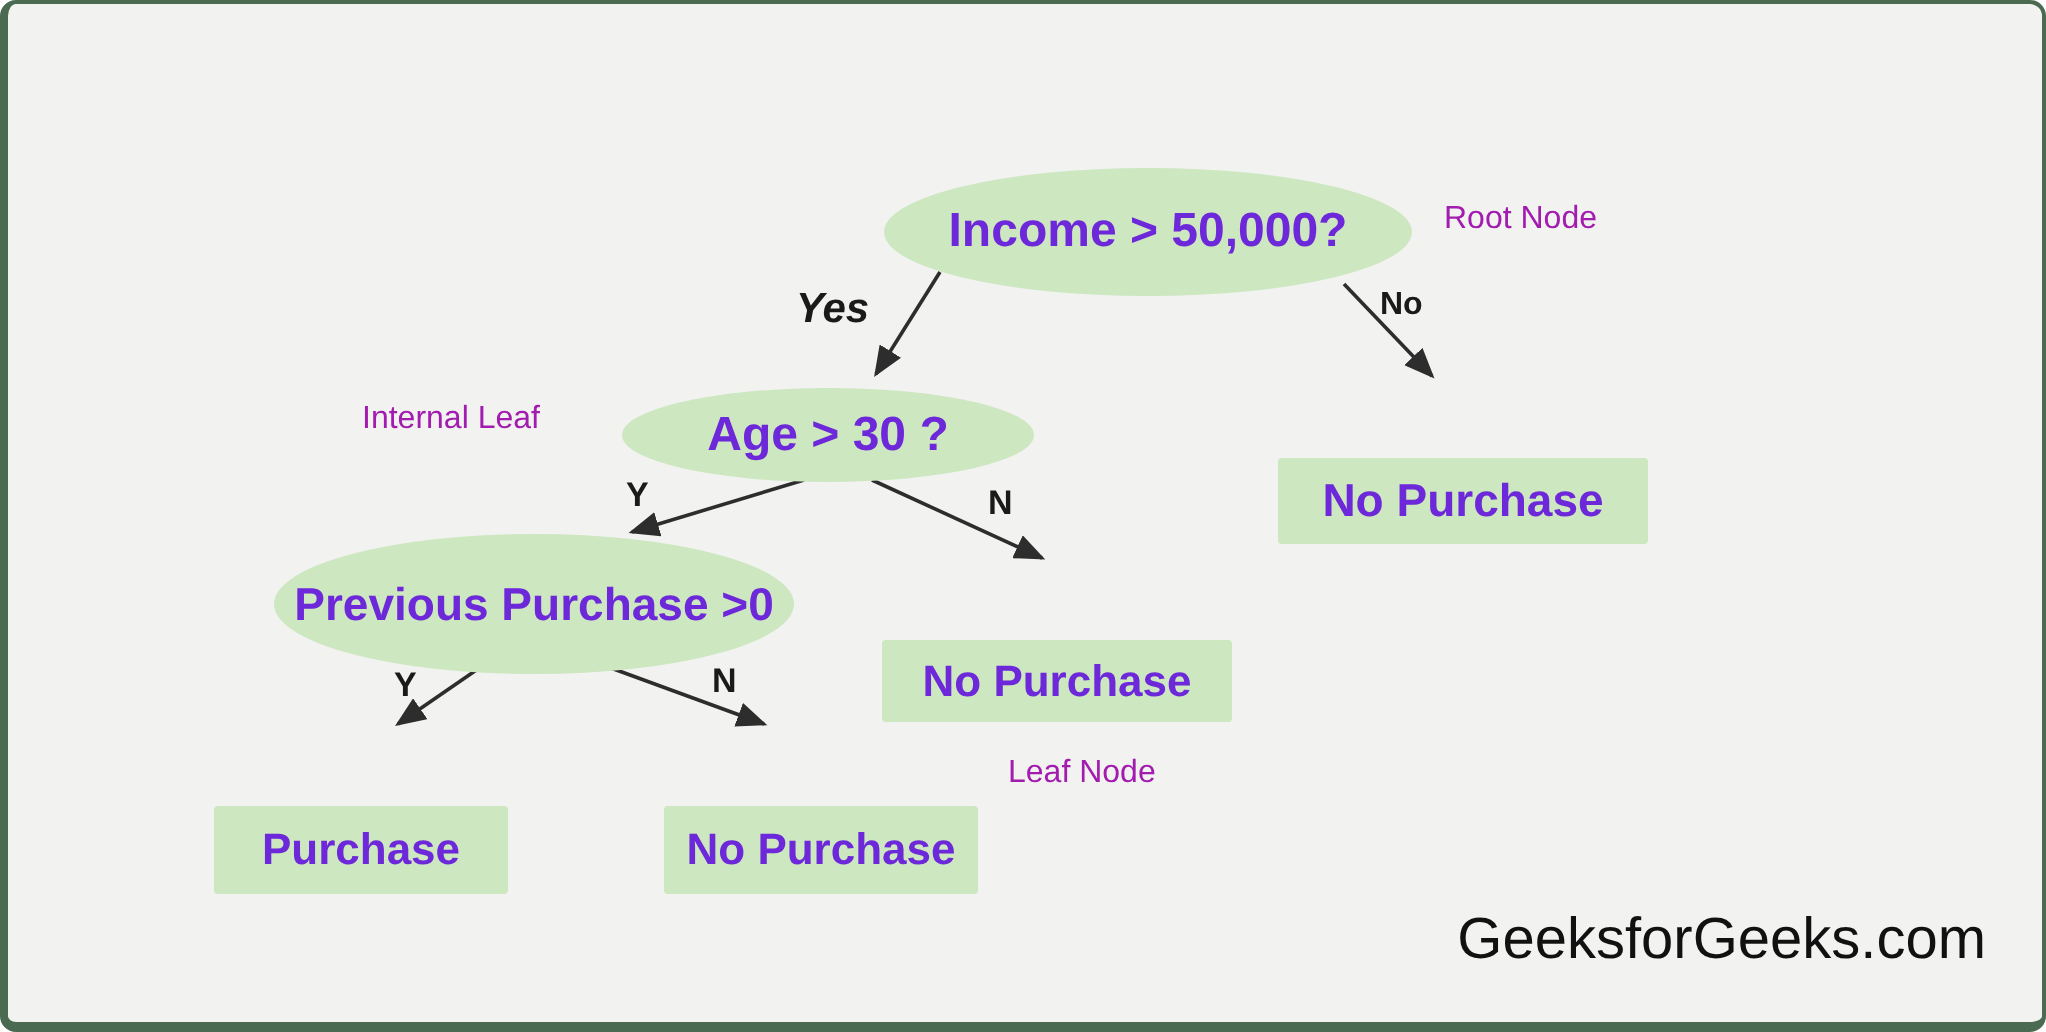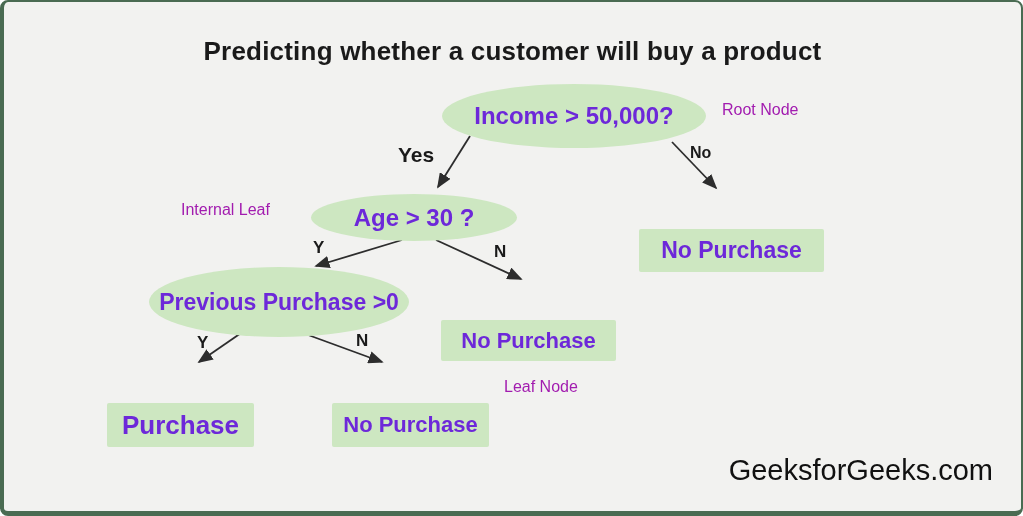--- a/index.html
+++ b/index.html
@@ -39,32 +39,32 @@
     background: #cde7c1;
     color: #6d28d9;
     font-weight: bold;
     text-align: center;
   }
   .ellipse { border-radius: 50%; }
   .rect { border-radius: 2px; margin-top: 37px; }
 
   .node-root   { left: 438px; top:  82px; width: 264px; height: 64px; font-size: 24px; }
   .node-age    { left: 307px; top: 192px; width: 206px; height: 47px; font-size: 24px; }
-  .node-prev   { left: 145px; top: 265px; width: 260px; height: 70px; font-size: 23px; }
+  .node-prev   { left: 133px; top: 265px; width: 260px; height: 70px; font-size: 23px; }
   .node-no1    { left: 635px; top: 190px; width: 185px; height: 43px; font-size: 23px; }
   .node-no2    { left: 437px; top: 281px; width: 175px; height: 41px; font-size: 22px; }
-  .node-purch  { left: 103px; top: 364px; width: 147px; height: 44px; font-size: 26px; }
+  .node-purch  { left: 103px; top: 364px; width: 147px; height: 44px; font-size: 22px; }
   .node-no3    { left: 328px; top: 364px; width: 157px; height: 44px; font-size: 22px; }
 
   .edge-label {
     position: absolute;
     color: #1a1a1a;
     font-weight: bold;
   }
-  .el-yes { left: 394px; top: 141px; font-size: 21px; }
+  .el-yes { left: 394px; top: 141px; font-size: 21px; font-style: italic; }
   .el-no  { left: 686px; top: 142px; font-size: 16px; }
   .el-y1  { left: 309px; top: 236px; font-size: 17px; }
   .el-n1  { left: 490px; top: 240px; font-size: 17px; }
   .el-y2  { left: 193px; top: 331px; font-size: 17px; }
   .el-n2  { left: 352px; top: 329px; font-size: 17px; }
 
   .annotation {
     position: absolute;
     color: #a21caf;
     font-weight: normal;
@@ -88,21 +88,20 @@
     width: 1023px;
     height: 516px;
     pointer-events: none;
   }
 </style>
 </head>
 <body>
 
 <div class="canvas">
 
-  <div class="title">Predicting whether a customer will buy a product</div>
 
   <svg class="edges" viewBox="0 0 1023 516">
     <defs>
       <marker id="arrow" markerWidth="9" markerHeight="7" refX="7.5" refY="3.5" orient="auto">
         <path d="M0,0 L8.5,3.5 L0,7 Z" fill="#2d2d2d"></path>
       </marker>
     </defs>
     <g stroke="#2d2d2d" stroke-width="1.8" fill="none">
       <line x1="466" y1="134" x2="434" y2="185" marker-end="url(#arrow)"></line>
       <line x1="668" y1="140" x2="712" y2="186" marker-end="url(#arrow)"></line>

